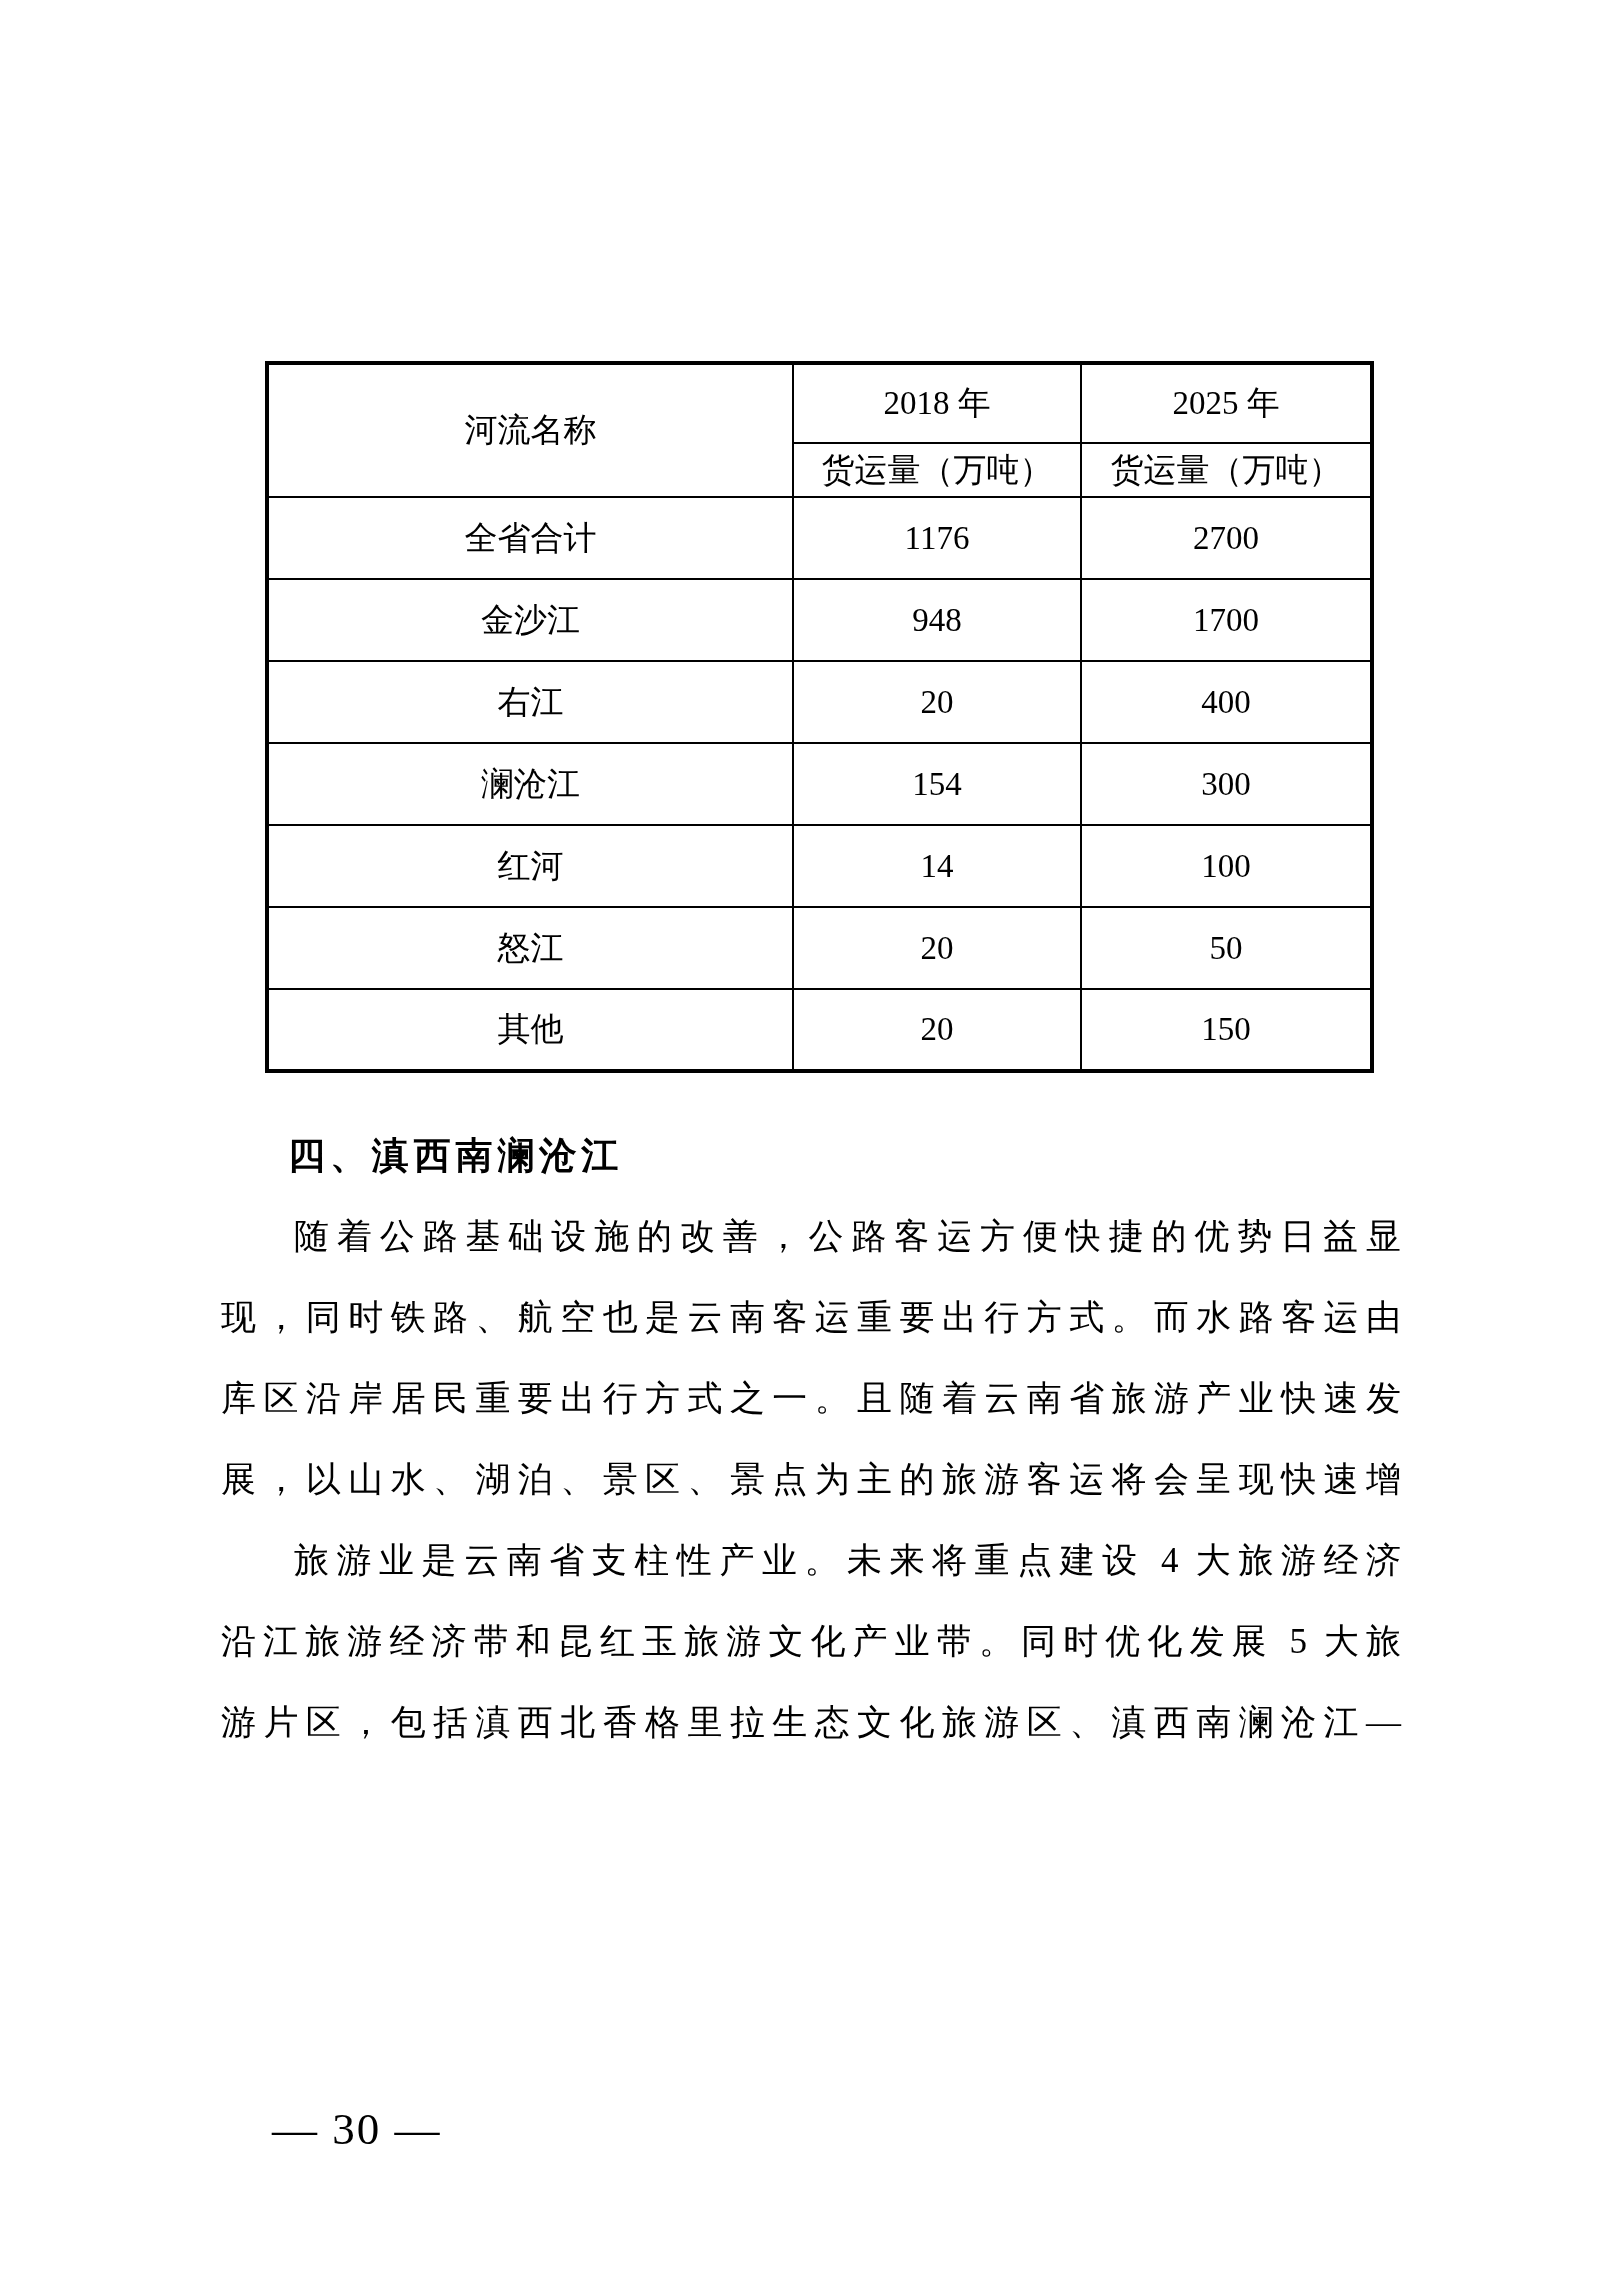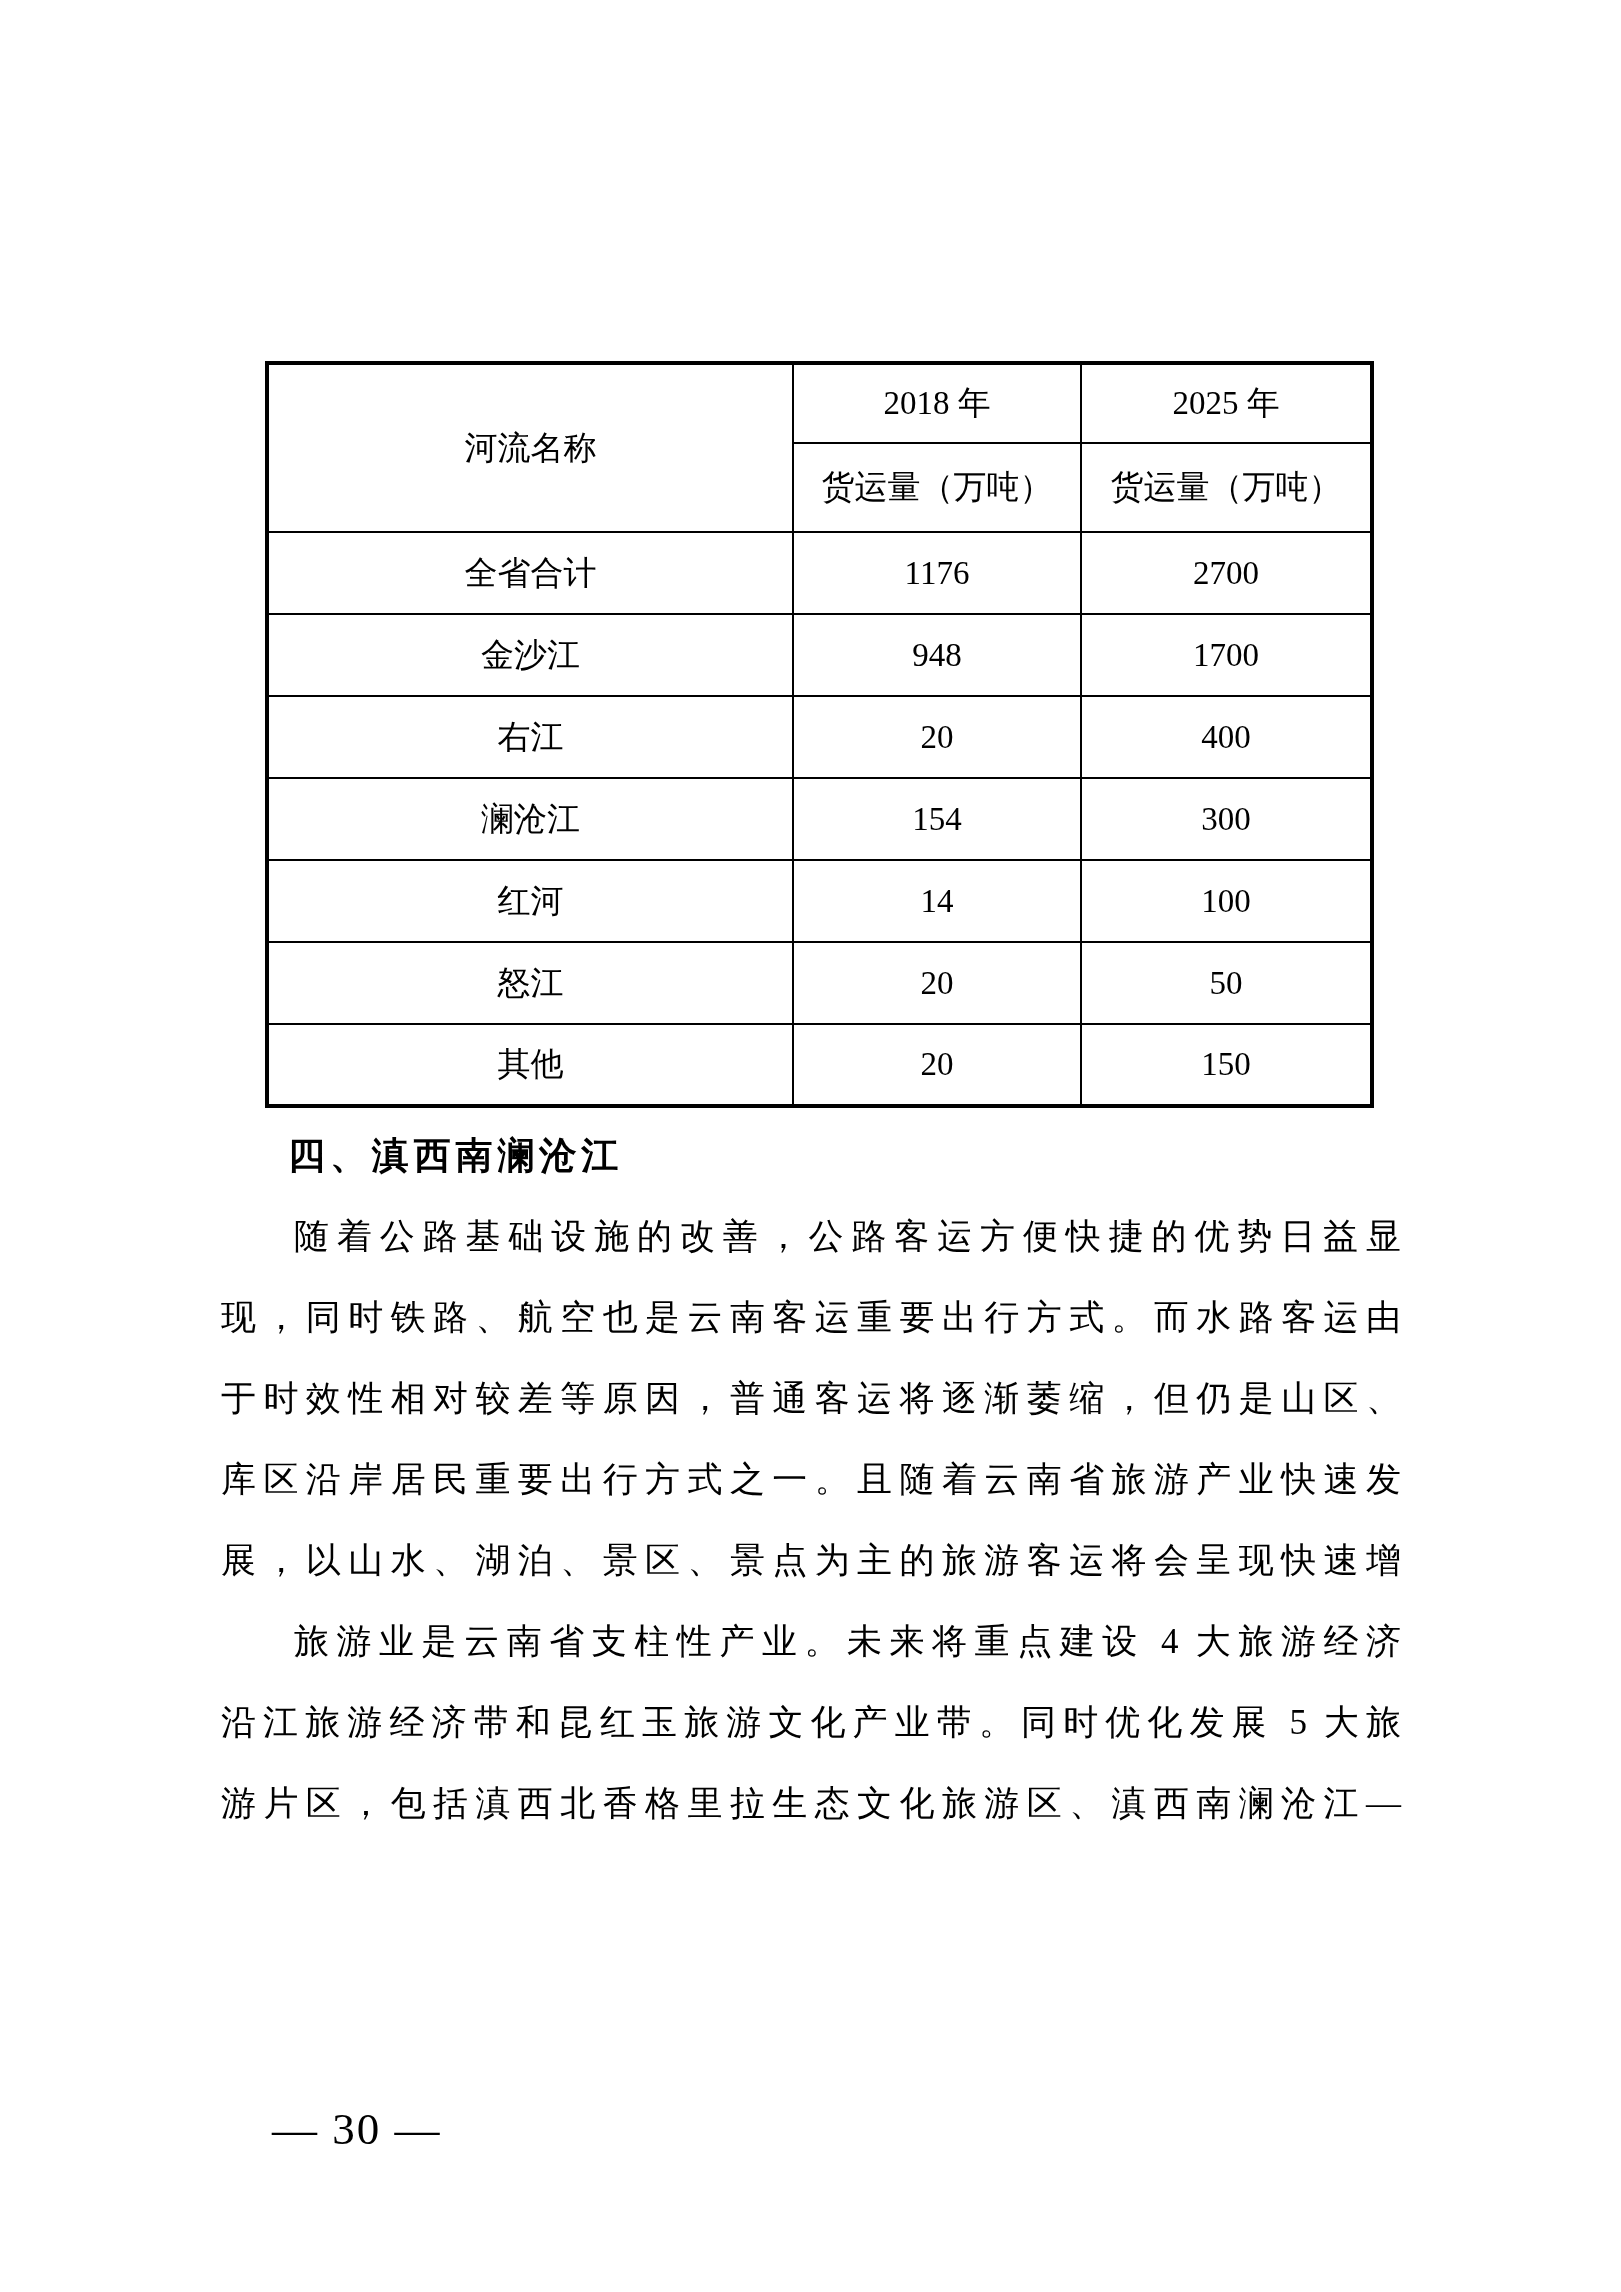--- a/index.html
+++ b/index.html
@@ -45,21 +45,21 @@
     border: 2.9px solid #000;
     text-align: center;
     vertical-align: middle;
     font-weight: normal;
     padding: 0;
   }
   .freight-table col.c1 { width: 526px; }
   .freight-table col.c2 { width: 288px; }
   .freight-table col.c3 { width: 291px; }
   .freight-table tr.hr1 th { height: 80px; }
-  .freight-table tr.hr2 th { height: 89px; }
+  .freight-table tr.hr2 th { height: 54px; }
   .freight-table tbody tr { height: 82px; }
 
   
   .bodytext {
     position: absolute;
     left: 221px;
     top: 1115px;
     width: 1181px;
     font-size: 35px;
   }
@@ -155,21 +155,20 @@
         <td>150</td>
       </tr>
     </tbody>
   </table>
 
   <div class="bodytext">
     <div class="sec-heading">四、滇西南澜沧江</div>
 
     <div class="line indent">随着公路基础设施的改善，公路客运方便快捷的优势日益显</div>
     <div class="line">现，同时铁路、航空也是云南客运重要出行方式。而水路客运由</div>
-    <div class="line">于时效性相对较差等原因，普通客运将逐渐萎缩，但仍是山区、</div>
     <div class="line">库区沿岸居民重要出行方式之一。且随着云南省旅游产业快速发</div>
     <div class="line">展，以山水、湖泊、景区、景点为主的旅游客运将会呈现快速增</div>
 
     <div class="line indent">旅游业是云南省支柱性产业。未来将重点建设 4 大旅游经济</div>
     <div class="line">沿江旅游经济带和昆红玉旅游文化产业带。同时优化发展 5 大旅</div>
     <div class="line">游片区，包括滇西北香格里拉生态文化旅游区、滇西南澜沧江—</div>
   </div>
 
   <div class="page-footer">— 30 —</div>
 

